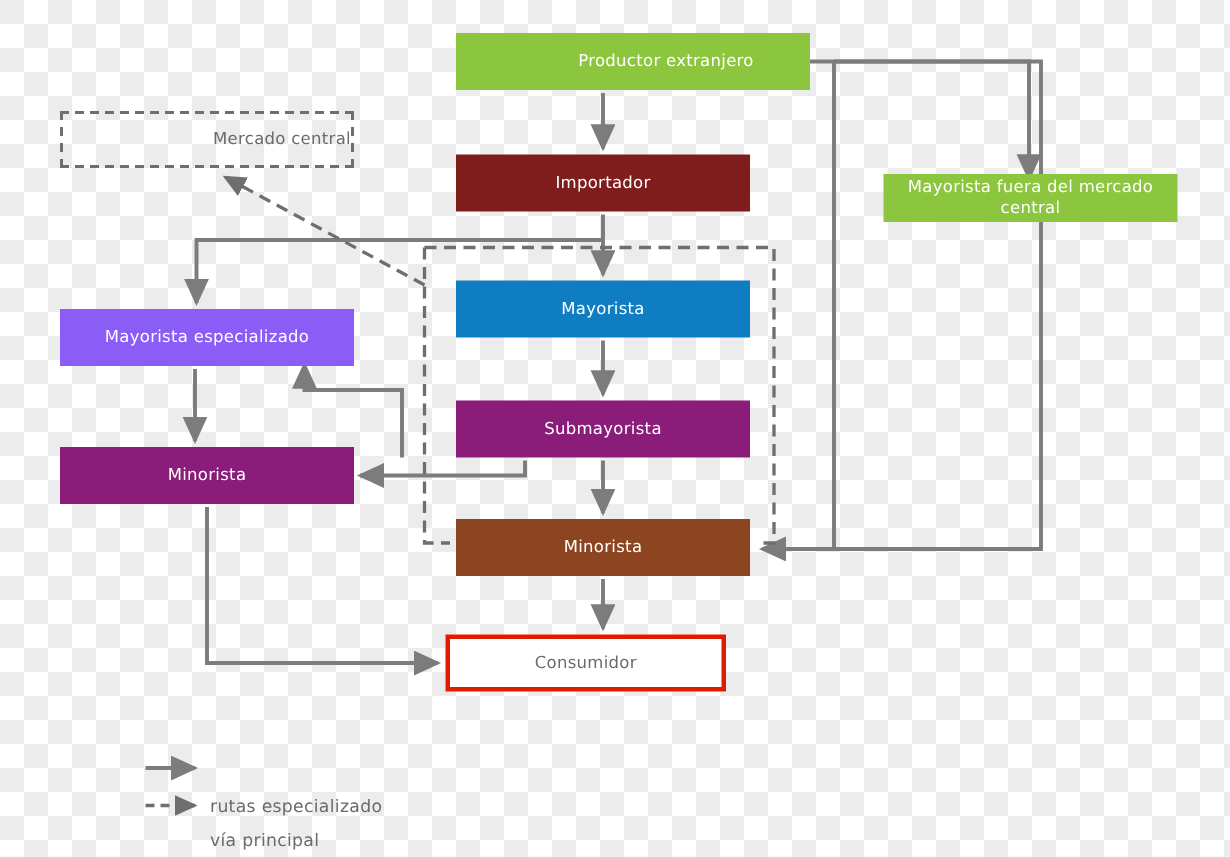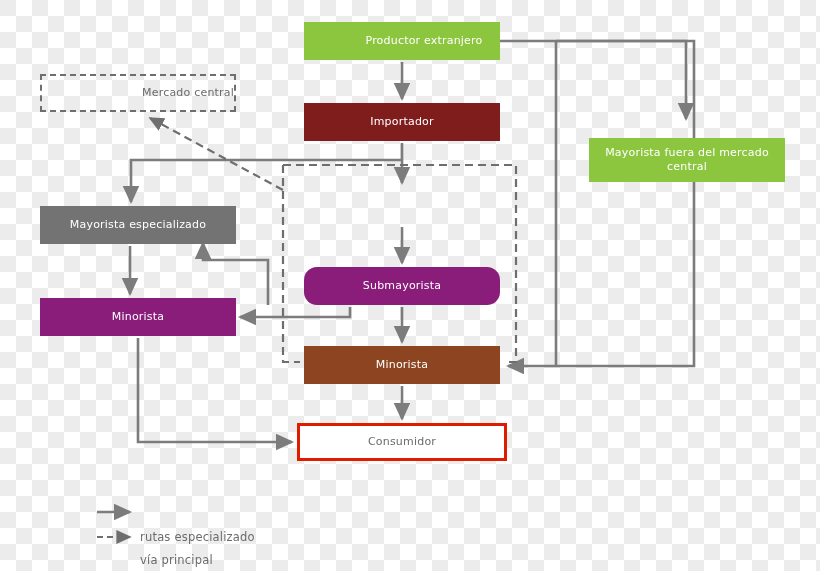--- a/index.html
+++ b/index.html
@@ -97,54 +97,57 @@
     </g>
     <g stroke="#6e6e6e" stroke-width="2.2" fill="none" stroke-dasharray="8,5">
 
       <path d="M283,165 L516,165 L516,362 L508,362"></path>
       <path d="M283,165 L283,362 L300,362"></path>
 
       <path d="M283,190 L150,118" marker-end="url(#arrowheaddash)"></path>
     </g>
   </svg>
 
-  <div class="node" style="left:304px;top:22px;width:196px;height:38px;background:#8cc63e;padding-left:44px;">
+  <div class="node" style="left:304px;top:22px;width:236px;height:38px;background:#8cc63e;padding-left:44px;">
     <span>Productor extranjero</span>
   </div>
 
   <div class="node dark-text" style="left:40px;top:74px;width:196px;height:38px;background:transparent;border:2px dashed #6e6e6e;justify-content:flex-end;">
     <span>Mercado central</span>
   </div>
 
   <div class="node" style="left:304px;top:103px;width:196px;height:38px;background:#7f1d1d;">
     <span>Importador</span>
   </div>
 
-  <div class="node" style="left:589px;top:138px;width:196px;height:44px;background:#8cc63e;">
+  <div class="node" style="left:589px;top:116px;width:196px;height:32px;background:#8cc63e;">
     <span>Mayorista fuera del mercado central</span>
   </div>
 
+  <div class="node" style="left:304px;top:187px;width:196px;height:38px;background:#0e7dc2;">
+    <span>Mayorista</span>
+  </div>
 
-  <div class="node" style="left:40px;top:206px;width:196px;height:38px;background:#737373;">
+  <div class="node" style="left:40px;top:206px;width:196px;height:38px;background:#8b5cf6;">
     <span>Mayorista especializado</span>
   </div>
 
-  <div class="node" style="left:304px;top:267px;width:196px;height:38px;background:#8a1d7a;border-radius:13px;">
+  <div class="node" style="left:304px;top:267px;width:196px;height:38px;background:#8a1d7a;">
     <span>Submayorista</span>
   </div>
 
   <div class="node" style="left:40px;top:298px;width:196px;height:38px;background:#8a1d7a;">
     <span>Minorista</span>
   </div>
 
   <div class="node" style="left:304px;top:346px;width:196px;height:38px;background:#8c4520;">
     <span>Minorista</span>
   </div>
 
-  <div class="node dark-text" style="left:297px;top:423px;width:210px;height:38px;background:#ffffff;border:3px solid #e01b00;">
+  <div class="node dark-text" style="left:297px;top:423px;width:187px;height:38px;background:#ffffff;border:3px solid #e01b00;">
     <span>Consumidor</span>
   </div>
 
   <svg width="820" height="571" style="z-index:3">
     <g stroke="#7c7c7c" stroke-width="2.6" fill="none">
       <path d="M97,512 L130,512" marker-end="url(#arrowhead)"></path>
     </g>
     <g stroke="#6e6e6e" stroke-width="2.2" fill="none" stroke-dasharray="6,4">
       <path d="M97,537 L130,537" marker-end="url(#arrowheaddash)"></path>
     </g>

